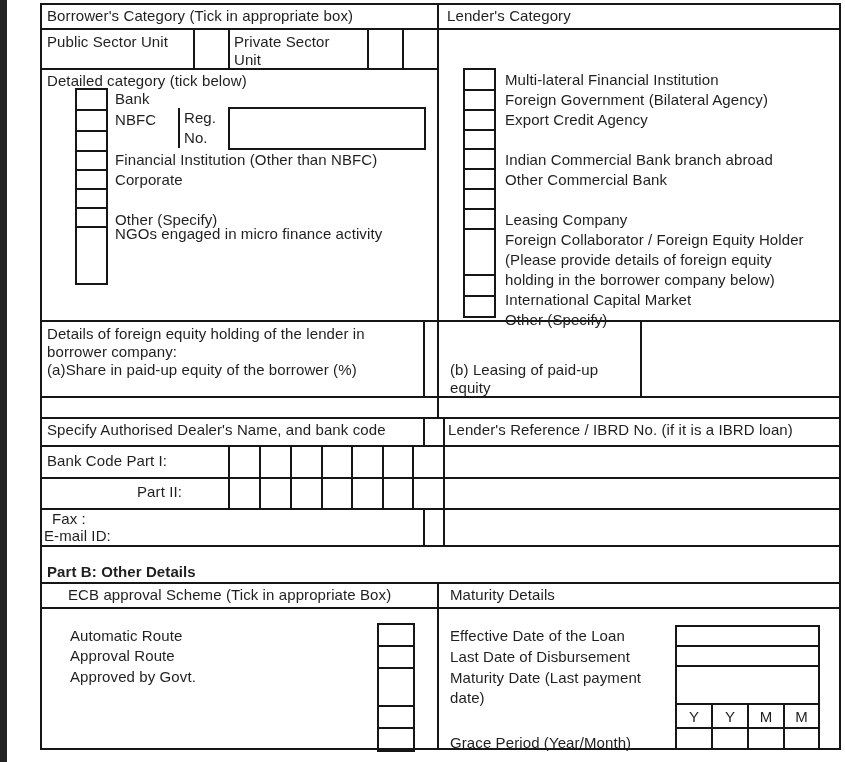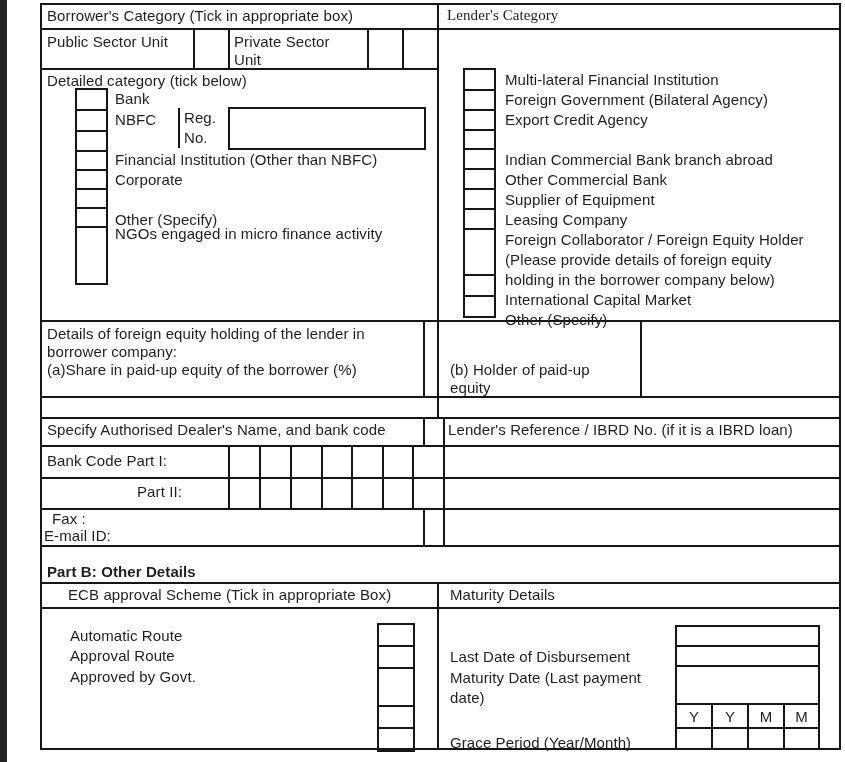--- a/index.html
+++ b/index.html
@@ -49,21 +49,21 @@
   <div class="vl" style="left:437px;top:3px;height:414px;"></div>
   <div class="vl" style="left:443px;top:417px;height:128px;"></div>
   <div class="vl" style="left:437px;top:582px;height:166px;"></div>
   <div class="vl" style="left:423px;top:320px;height:76px;"></div>
   <div class="vl" style="left:423px;top:417px;height:28px;"></div>
   <div class="vl" style="left:423px;top:508px;height:37px;"></div>
   <div class="vl" style="left:640px;top:320px;height:76px;"></div>
   <div class="vl" style="left:178px;top:108px;height:40px;"></div>
 
   <div class="t" style="left:47px;top:6px;">Borrower's Category (Tick in appropriate box)</div>
-  <div class="t" style="left:447px;top:6px;font-family:Liberation Serif, serif;">Lender's Category</div>
+  <div class="t" style="left:447px;top:6px;">Lender's Category</div>
 
   <div class="t" style="left:47px;top:32px;">Public Sector Unit</div>
   <div class="box" style="left:193px;top:28px;width:37px;height:42px;"></div>
   <div class="t" style="left:234px;top:32px;text-align:center;">Private Sector</div>
   <div class="t" style="left:234px;top:50px;">Unit</div>
   <div class="box" style="left:367px;top:28px;width:37px;height:42px;"></div>
   <div class="box" style="left:402px;top:28px;width:37px;height:42px;"></div>
 
   <div class="t" style="left:47px;top:71px;">Detailed category (tick below)</div>
   <div class="box" style="left:75px;top:88px;width:33px;height:23px;"></div>
@@ -95,32 +95,31 @@
   <div class="box" style="left:463px;top:208px;width:33px;height:22px;"></div>
   <div class="box" style="left:463px;top:228px;width:33px;height:48px;"></div>
   <div class="box" style="left:463px;top:274px;width:33px;height:23px;"></div>
   <div class="box" style="left:463px;top:295px;width:33px;height:23px;"></div>
 
   <div class="t" style="left:505px;top:70px;">Multi-lateral Financial Institution</div>
   <div class="t" style="left:505px;top:90px;text-align:center;">Foreign Government (Bilateral Agency)</div>
   <div class="t" style="left:505px;top:110px;">Export Credit Agency</div>
   <div class="t" style="left:505px;top:150px;">Indian Commercial Bank branch abroad</div>
   <div class="t" style="left:505px;top:170px;">Other Commercial Bank</div>
-  <div class="t" style="left:505px;top:190px;">Supplier of Equipment</div>
   <div class="t" style="left:505px;top:210px;">Leasing Company</div>
   <div class="t" style="left:505px;top:230px;">Foreign Collaborator / Foreign Equity Holder</div>
   <div class="t" style="left:505px;top:250px;">(Please provide details of foreign equity</div>
   <div class="t" style="left:505px;top:270px;">holding in the borrower company below)</div>
   <div class="t" style="left:505px;top:290px;">International Capital Market</div>
   <div class="t" style="left:505px;top:310px;">Other (Specify)</div>
 
   <div class="t" style="left:47px;top:324px;">Details of foreign equity holding of the lender in</div>
   <div class="t" style="left:47px;top:342px;">borrower company:</div>
   <div class="t" style="left:47px;top:360px;">(a)Share in paid-up equity of the borrower (%)</div>
-  <div class="t" style="left:450px;top:360px;">(b) Holder of paid-up</div>
+  <div class="t" style="left:450px;top:360px;">(b) Leasing of paid-up</div>
   <div class="t" style="left:450px;top:378px;">equity</div>
   <div class="field" style="left:642px;top:322px;width:197px;height:74px;"></div>
 
   <div class="t" style="left:47px;top:420px;">Specify Authorised Dealer's Name, and bank code</div>
   <div class="t" style="left:448px;top:420px;">Lender's Reference / IBRD No. (if it is a IBRD loan)</div>
   <div class="field" style="left:445px;top:447px;width:394px;height:30px;"></div>
   <div class="field" style="left:445px;top:479px;width:394px;height:29px;"></div>
   <div class="field" style="left:445px;top:510px;width:394px;height:35px;"></div>
 
   <div class="t" style="left:47px;top:451px;">Bank Code Part I:</div>
@@ -150,20 +149,21 @@
 
   <div class="t" style="left:70px;top:626px;">Automatic Route</div>
   <div class="t" style="left:70px;top:646px;">Approval Route</div>
   <div class="t" style="left:70px;top:667px;">Approved by Govt.</div>
   <div class="box" style="left:377px;top:623px;width:38px;height:24px;"></div>
   <div class="box" style="left:377px;top:645px;width:38px;height:24px;"></div>
   <div class="box" style="left:377px;top:667px;width:38px;height:40px;"></div>
   <div class="box" style="left:377px;top:705px;width:38px;height:24px;"></div>
   <div class="box" style="left:377px;top:727px;width:38px;height:25px;"></div>
 
+  <div class="t" style="left:450px;top:626px;">Effective Date of the Loan</div>
   <div class="t" style="left:450px;top:647px;">Last Date of Disbursement</div>
   <div class="t" style="left:450px;top:668px;">Maturity Date (Last payment</div>
   <div class="t" style="left:450px;top:688px;">date)</div>
   <div class="t" style="left:450px;top:709px;margin-top:24px;">Grace Period (Year/Month)</div>
 
   <div class="box" style="left:675px;top:625px;width:145px;height:22px;"></div>
   <div class="box" style="left:675px;top:645px;width:145px;height:22px;"></div>
   <div class="box" style="left:675px;top:665px;width:145px;height:40px;"></div>
 
   <div class="cell-letter" style="left:675px;top:703px;width:38px;height:26px;">Y</div>

